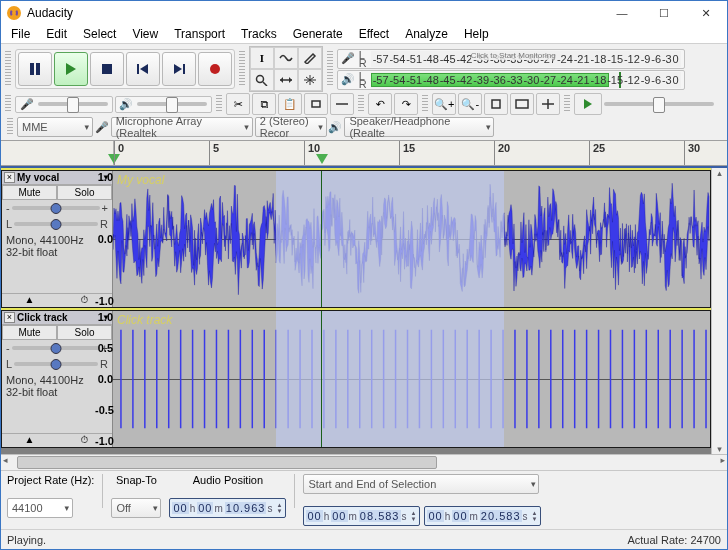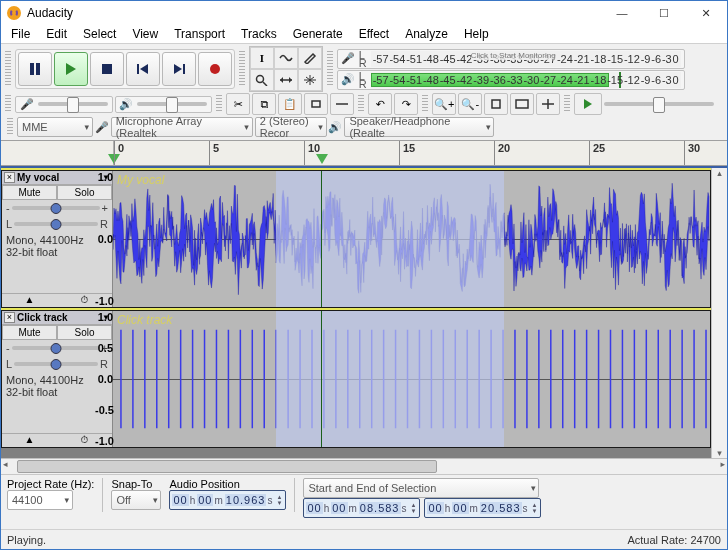--- a/index.html
+++ b/index.html
@@ -87,28 +87,28 @@
 .track-wave .selection { position: absolute; top: 0; bottom: 0; background: rgba(190,200,235,.7); z-index: 1; }
 .track.sel { outline: 2px solid #e6e65a; }
 
 
 .hscroll { height: 16px; background: #f0f0f0; border-top: 1px solid #c0c0c0; position: relative; }
 .hscroll .thumb { position: absolute; left: 16px; width: 420px; top: 1px; bottom: 1px; background: #d0d0d0; border: 1px solid #a0a0a0; border-radius: 2px; }
 .hscroll::before { content: "◂"; position: absolute; left: 2px; font-size: 9px; color: #666; }
 .hscroll::after { content: "▸"; position: absolute; right: 2px; font-size: 9px; color: #666; }
 
 .selection-bar { display: flex; align-items: flex-start; gap: 8px; padding: 3px 6px; background: #f0f0f0; border-top: 1px solid #c8c8c8; }
-.selgroup { display: flex; flex-direction: column; gap: 0; }
+.selgroup { display: flex; flex-direction: column; gap: 12px; text-align: center; }
 .selgroup .lbl { font-size: 11px; color: #000; }
 .timebox { height: 20px; display: flex; align-items: center; background: #e4eef8; border: 1px solid #394f7a; border-radius: 2px; padding: 0 2px; font-family: "Courier New", monospace; font-size: 12px; color: #1a2a5a; letter-spacing: 1px; gap: 1px; }
 .timebox span.d { background: #cadaf0; padding: 0 1px; }
 .timebox span.u { color: #556; font-size: 10px; }
 .timebox .spin { display: flex; flex-direction: column; font-size: 6px; margin-left: 2px; color: #556; }
 
-.statusbar { height: 20px; background: #f0f0f0; border-top: 1px solid #d0d0d0; display: flex; align-items: center; padding: 0 6px; font-size: 11px; color: #333; margin-top: 8px; }
+.statusbar { height: 20px; background: #f0f0f0; border-top: 1px solid #d0d0d0; display: flex; align-items: center; padding: 0 6px; font-size: 11px; color: #333; }
 .statusbar .rate { margin-left: auto; }
 
 
 .ic { stroke: #333; stroke-width: 1.5; fill: none; }
 </style>
 </head>
 <body>
 
 <div class="titlebar">
   <div class="logo"></div>

